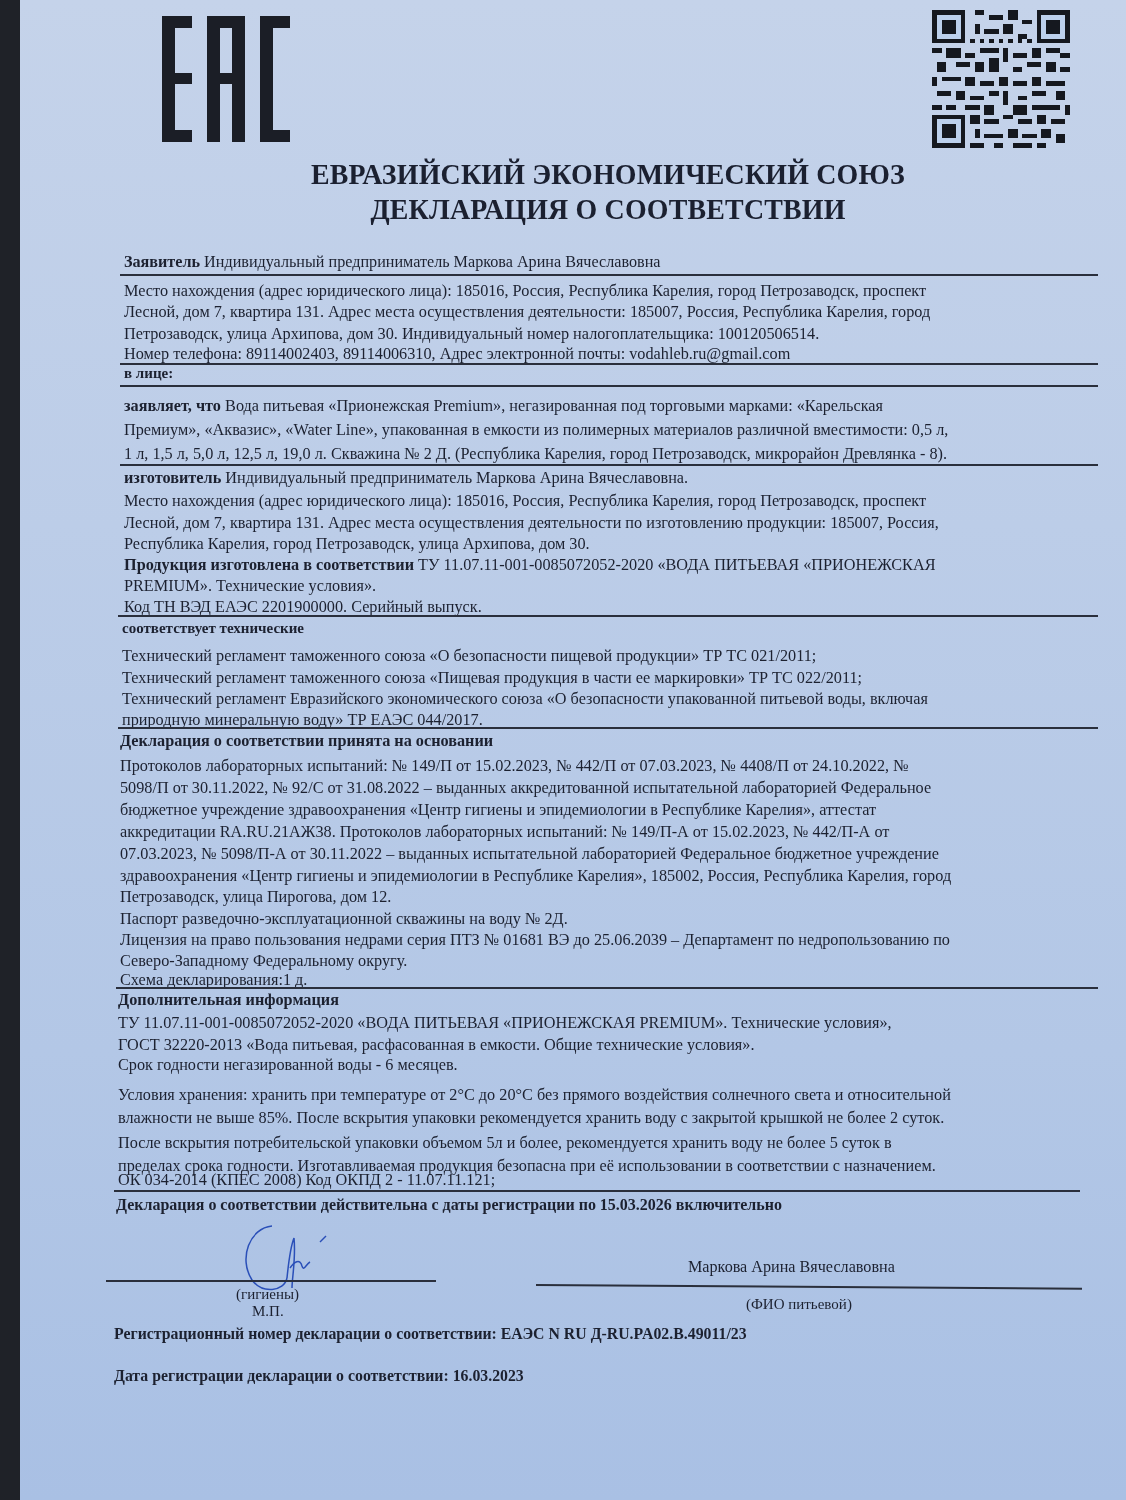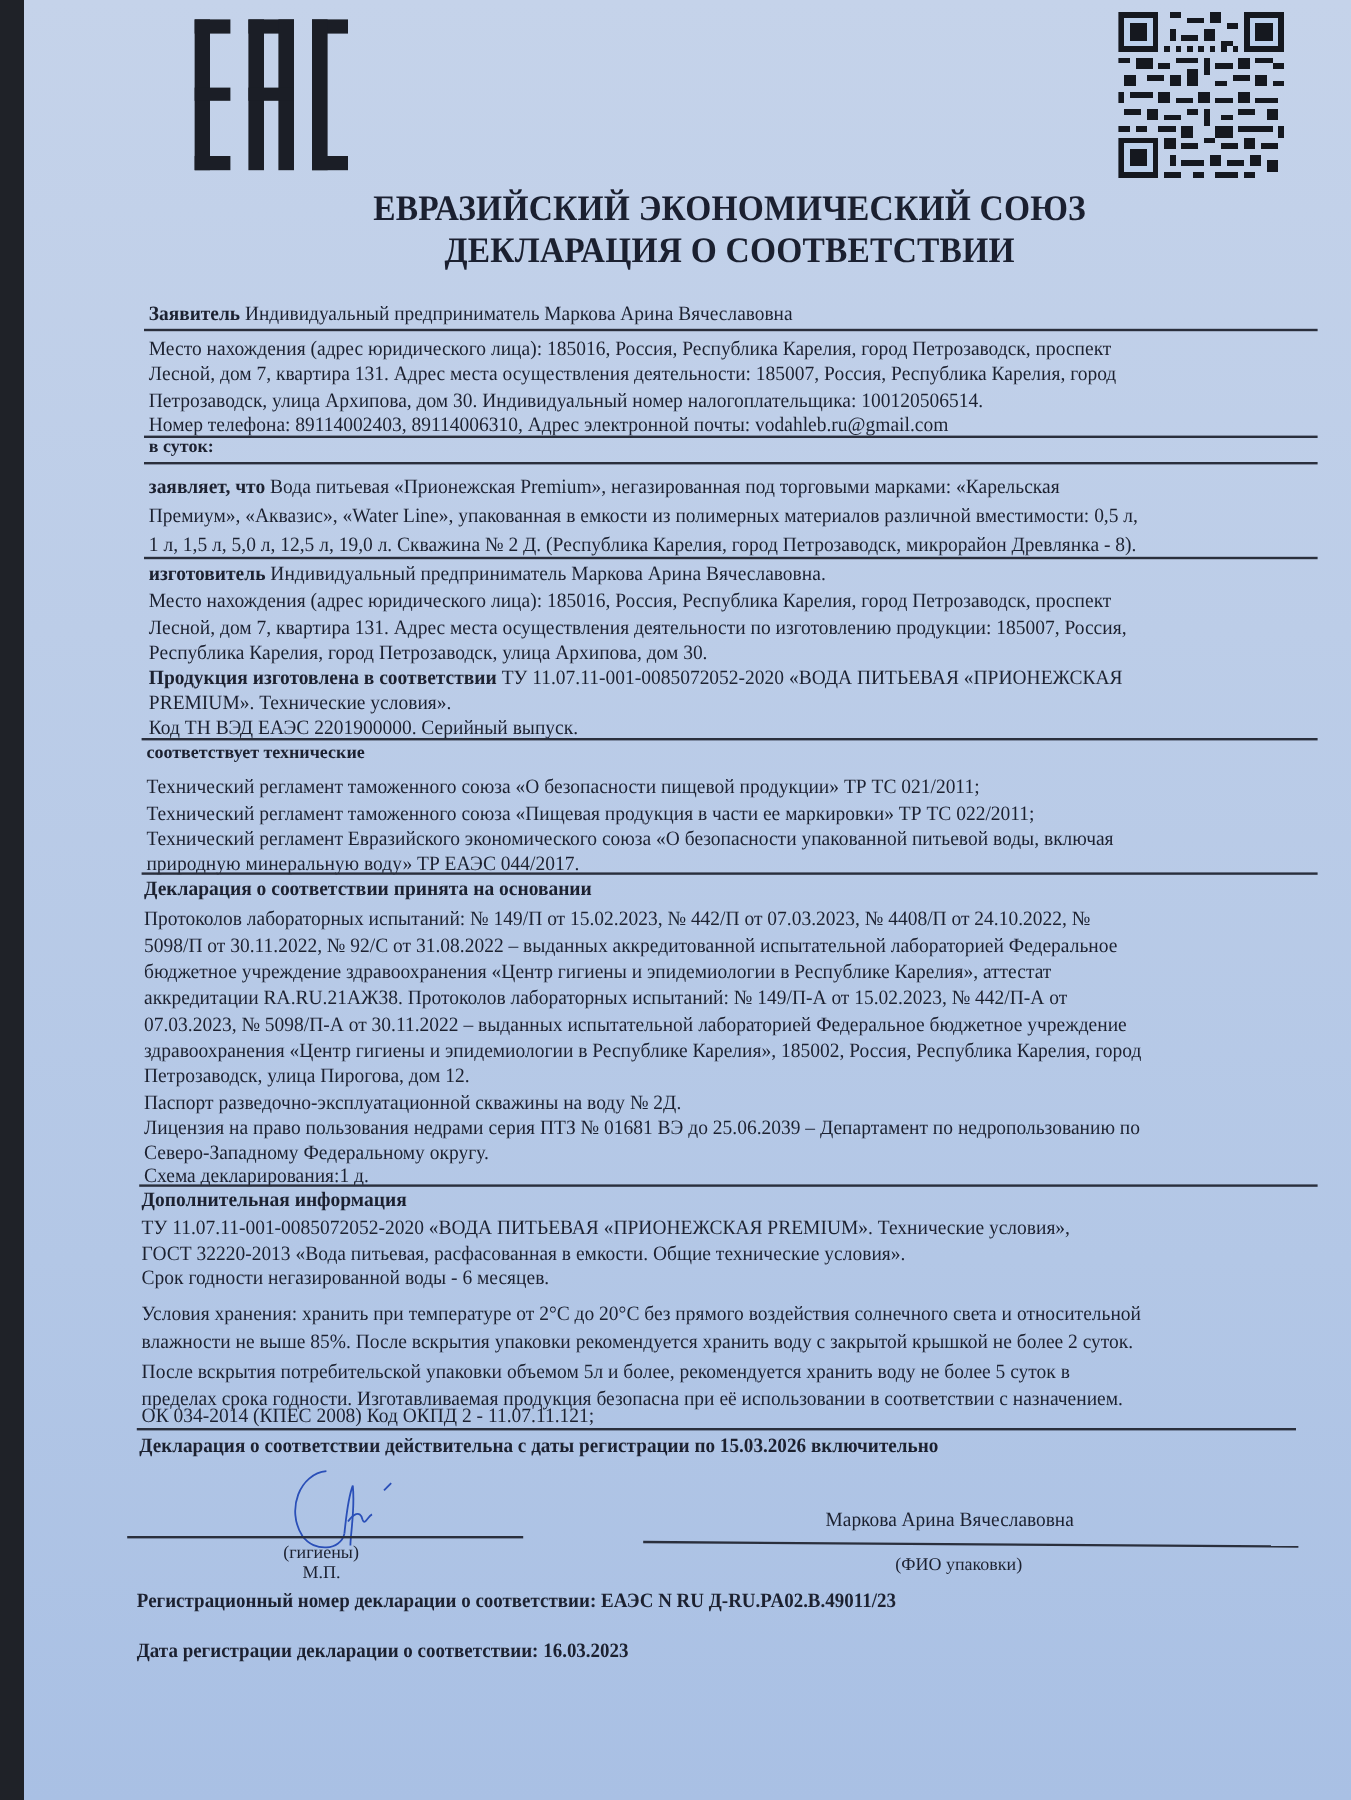--- a/index.html
+++ b/index.html
@@ -156,21 +156,21 @@
 
     <div class="ln" style="left:104px;top:252px;transform:scaleX(0.95);">
       <span class="b">Заявитель</span><span> Индивидуальный предприниматель Маркова Арина Вячеславовна</span>
     </div>
     <div class="rule" style="left:100px;top:274px;width:978px;"></div>
     <div class="ln" style="left:104px;top:281px;transform:scaleX(0.955);">Место нахождения (адрес юридического лица): 185016, Россия, Республика Карелия, город Петрозаводск, проспект</div>
     <div class="ln" style="left:104px;top:302px;transform:scaleX(0.955);">Лесной, дом 7, квартира 131. Адрес места осуществления деятельности: 185007, Россия, Республика Карелия, город</div>
     <div class="ln" style="left:104px;top:324px;transform:scaleX(0.955);">Петрозаводск, улица Архипова, дом 30. Индивидуальный номер налогоплательщика: 100120506514.</div>
     <div class="ln" style="left:104px;top:344px;transform:scaleX(0.955);">Номер телефона: 89114002403, 89114006310, Адрес электронной почты: vodahleb.ru@gmail.com</div>
     <div class="rule" style="left:100px;top:363px;width:978px;"></div>
-    <div class="ln b" style="left:104px;top:363px;font-size:15px;">в суток:</div>
+    <div class="ln b" style="left:104px;top:363px;font-size:15px;">в лице:</div>
     <div class="rule" style="left:100px;top:385px;width:978px;"></div>
 
     <div class="ln" style="left:104px;top:396px;transform:scaleX(0.955);">
       <span class="b">заявляет, что</span><span>  Вода питьевая «Прионежская Premium», негазированная под торговыми марками: «Карельская</span>
     </div>
     <div class="ln" style="left:104px;top:420px;transform:scaleX(0.955);">Премиум», «Аквазис», «Water Line», упакованная в емкости из полимерных материалов различной вместимости: 0,5 л,</div>
     <div class="ln" style="left:104px;top:444px;transform:scaleX(0.955);">1 л, 1,5 л, 5,0 л, 12,5 л, 19,0 л. Скважина № 2 Д. (Республика Карелия, город Петрозаводск, микрорайон Древлянка - 8).</div>
     <div class="rule" style="left:100px;top:464px;width:978px;"></div>
 
     <div class="ln" style="left:104px;top:468px;transform:scaleX(0.955);">
@@ -227,18 +227,18 @@
         <path d="M58 50 C62 44, 68 40, 70 48 C72 54, 74 46, 78 44" fill="none" stroke="#2a4fb8" stroke-width="1.5"></path>
         <path d="M88 24 L94 18" fill="none" stroke="#2a4fb8" stroke-width="1.5"></path>
       </svg>
     </div>
     <div class="sign-line" style="left:86px;top:1280px;width:330px;"></div>
     <div class="ln small" style="left:216px;top:1284px;">(гигиены)</div>
     <div class="ln small" style="left:232px;top:1301px;">М.П.</div>
 
     <div class="ln" style="left:668px;top:1257px;transform:scaleX(0.95);">Маркова Арина Вячеславовна</div>
     <div class="sign-line" style="left:516px;top:1284px;width:546px;transform:rotate(0.4deg);transform-origin:left;"></div>
-    <div class="ln small" style="left:726px;top:1294px;">(ФИО упаковки)</div>
+    <div class="ln small" style="left:726px;top:1294px;">(ФИО питьевой)</div>
 
     <div class="ln b" style="left:94px;top:1324px;transform:scaleX(0.93);">Регистрационный номер декларации о соответствии: ЕАЭС N RU Д-RU.PA02.B.49011/23</div>
     <div class="ln b" style="left:94px;top:1366px;transform:scaleX(0.93);">Дата регистрации декларации о соответствии: 16.03.2023</div>
   </div>
 </div>
 
 </body></html>

